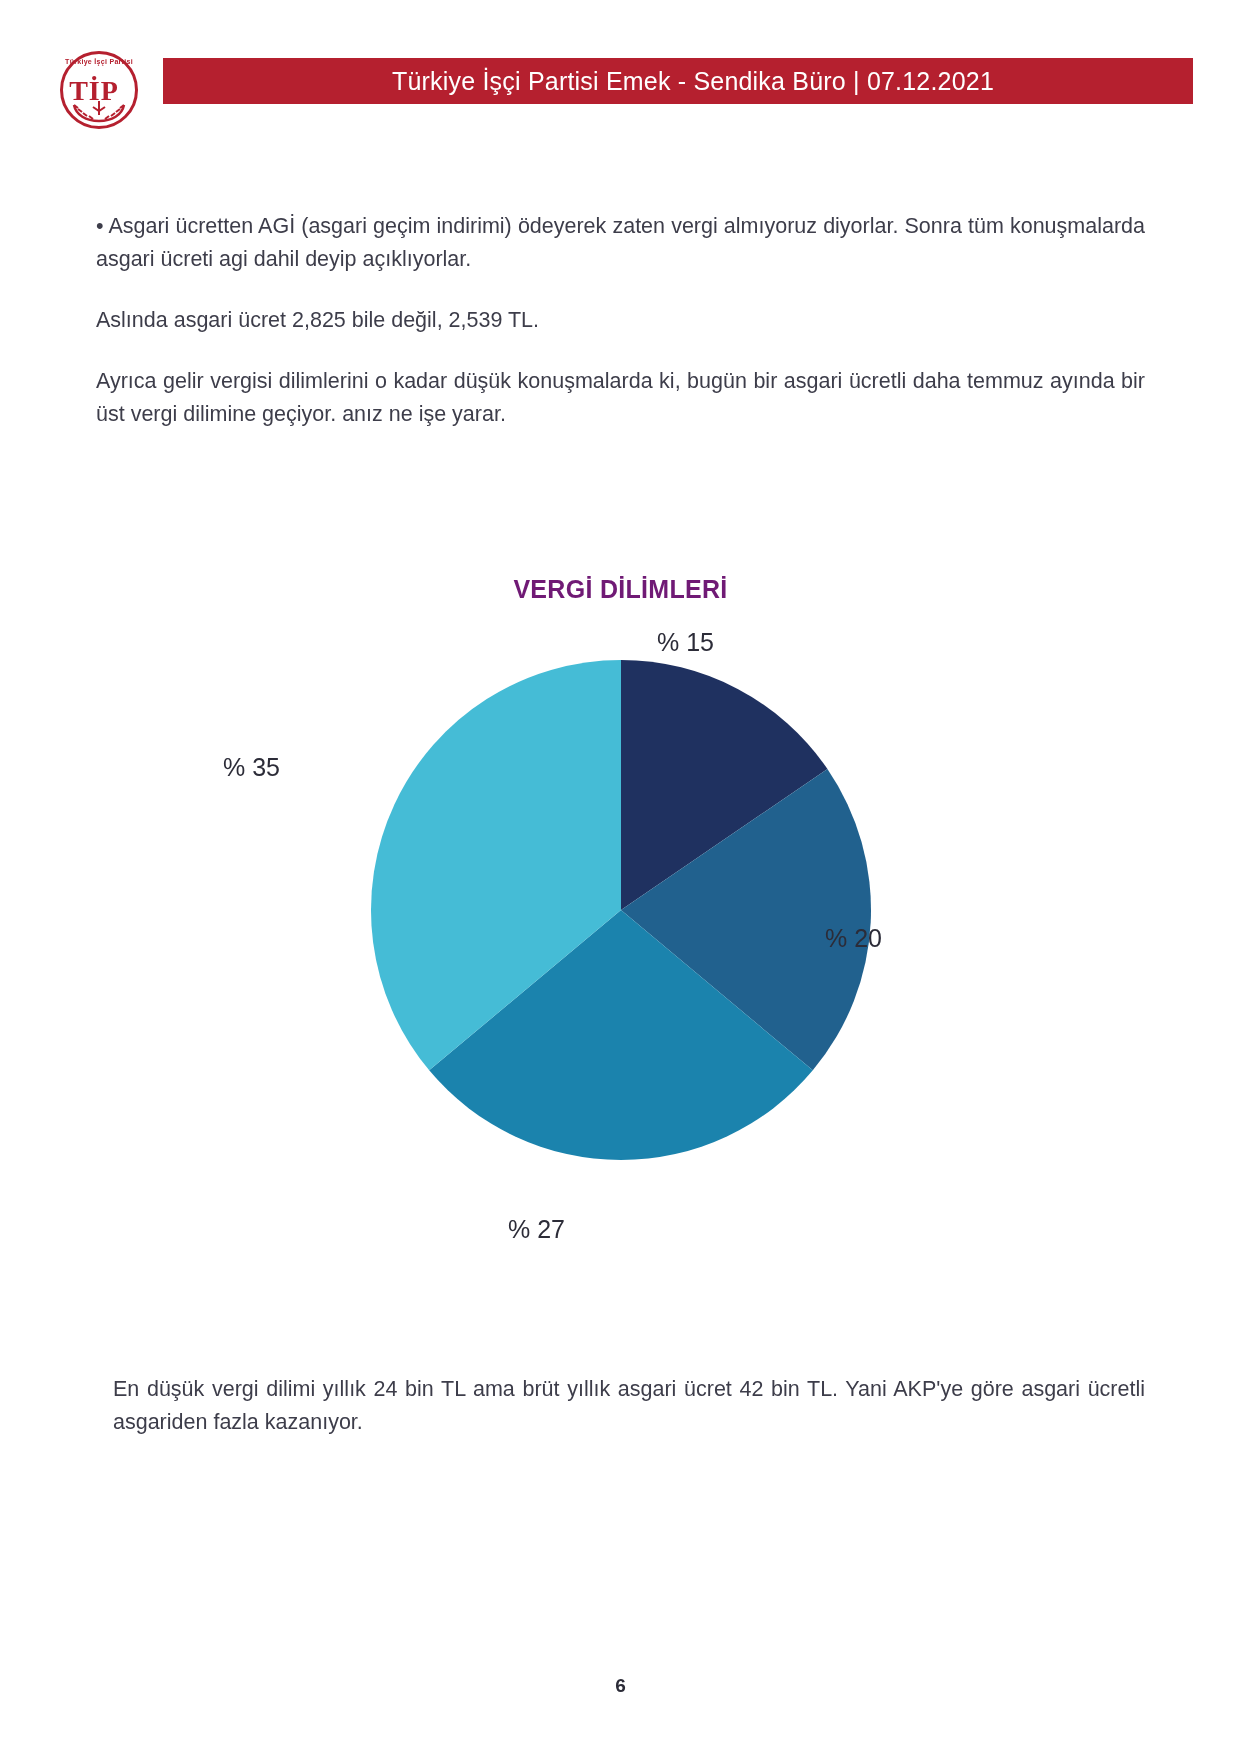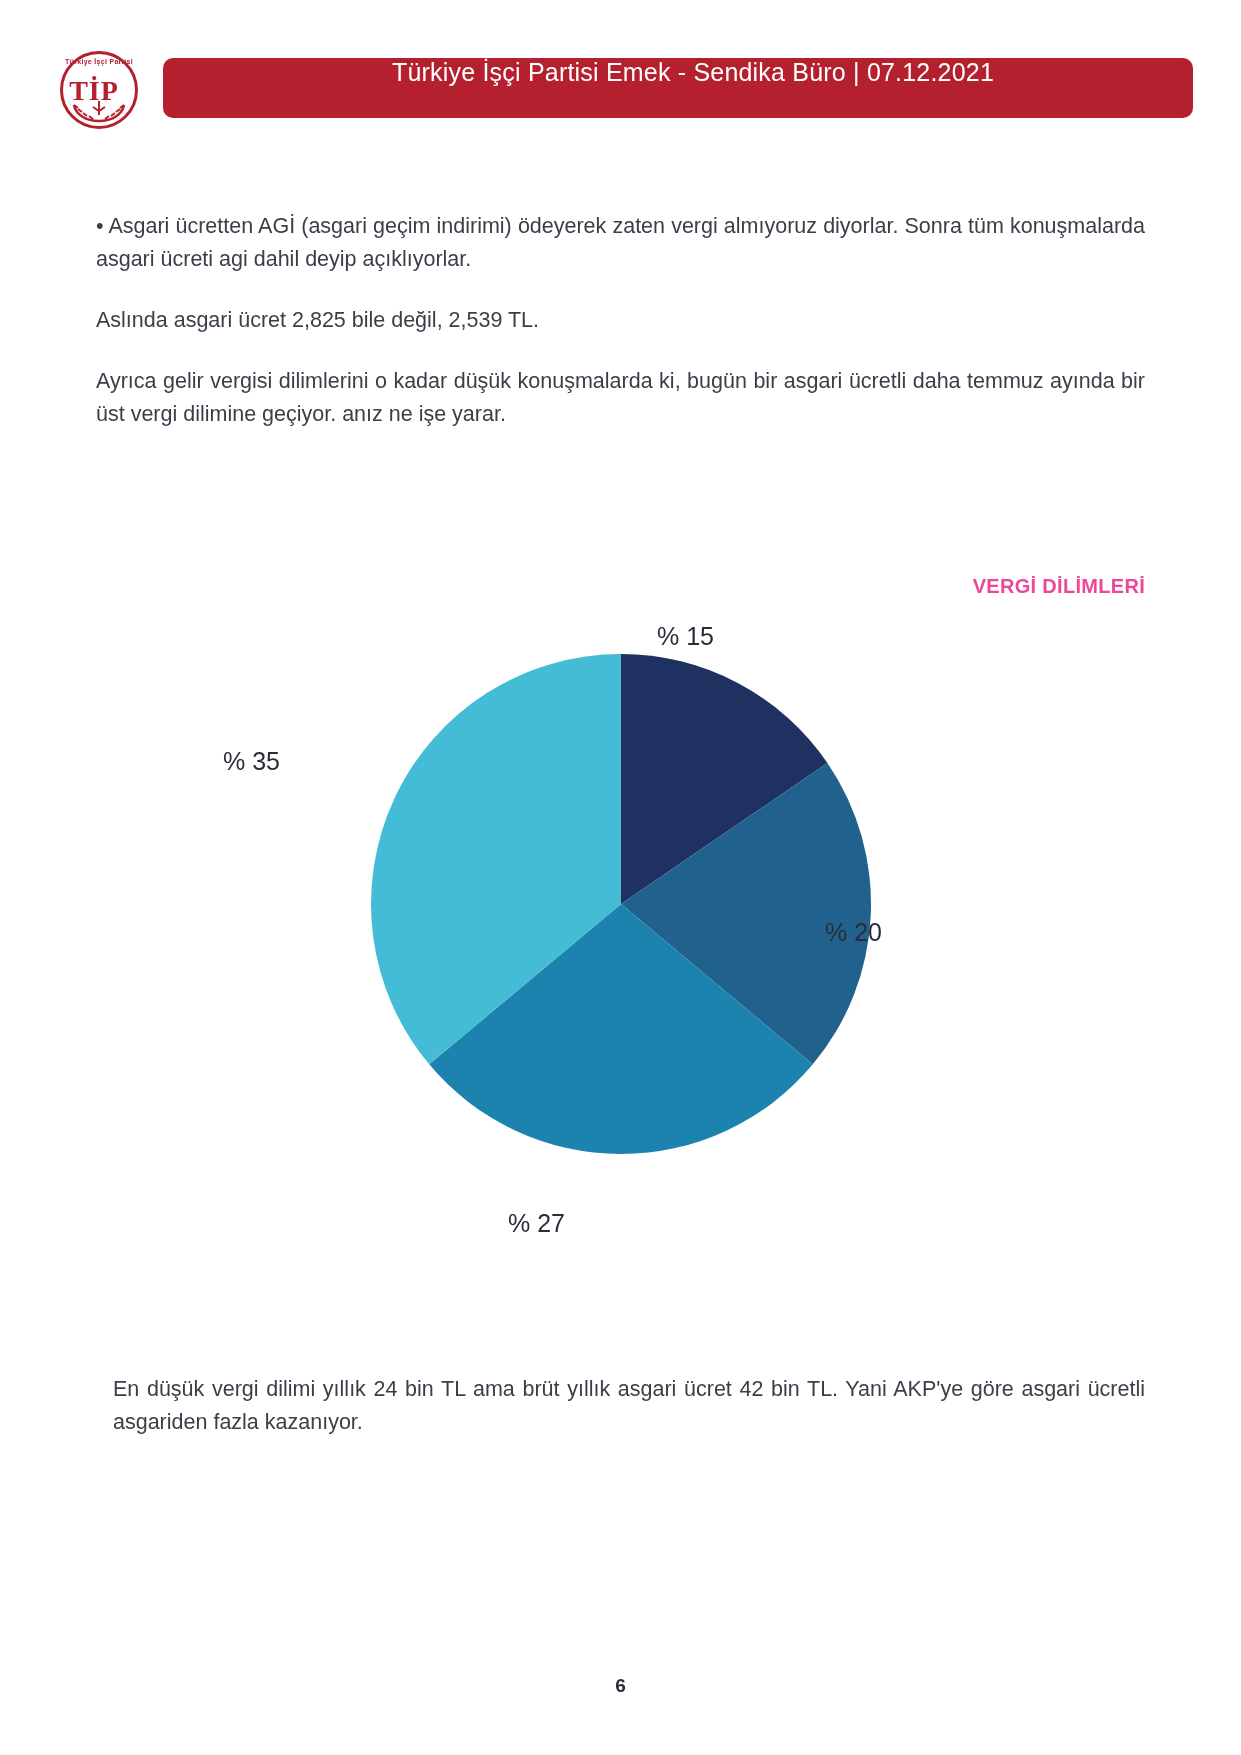--- a/index.html
+++ b/index.html
@@ -22,26 +22,25 @@
     top: 58px;
     left: 48px;
     right: 48px;
     height: 62px;
   }
   .header-bar {
     position: absolute;
     left: 115px;
     right: 0;
     top: 0;
-    height: 60px;
+    height: 46px;
     background: #b5202f;
     display: flex;
-    align-items: flex-start;
+    align-items: center;
     justify-content: center;
-    border-radius: 10px;
   }
   .header-title {
     color: #ffffff;
     font-size: 25px;
     letter-spacing: 0.2px;
     font-weight: 400;
     padding-left: 30px;
   }
   .logo {
     position: absolute;
@@ -113,24 +112,24 @@
 
   
   .chart-block {
     position: absolute;
     left: 96px;
     right: 96px;
     top: 575px;
     height: 690px;
   }
   .chart-title {
-    text-align: right;
-    font-size: 20px;
-    font-weight: 700;
-    color: #ec4899;
+    text-align: center;
+    font-size: 25px;
+    font-weight: 700;
+    color: #701a75;
     letter-spacing: 0.3px;
   }
   .pie-wrap {
     position: relative;
     width: 100%;
     height: 620px;
     margin-top: 24px;
   }
   .pie-svg {
     position: absolute;

